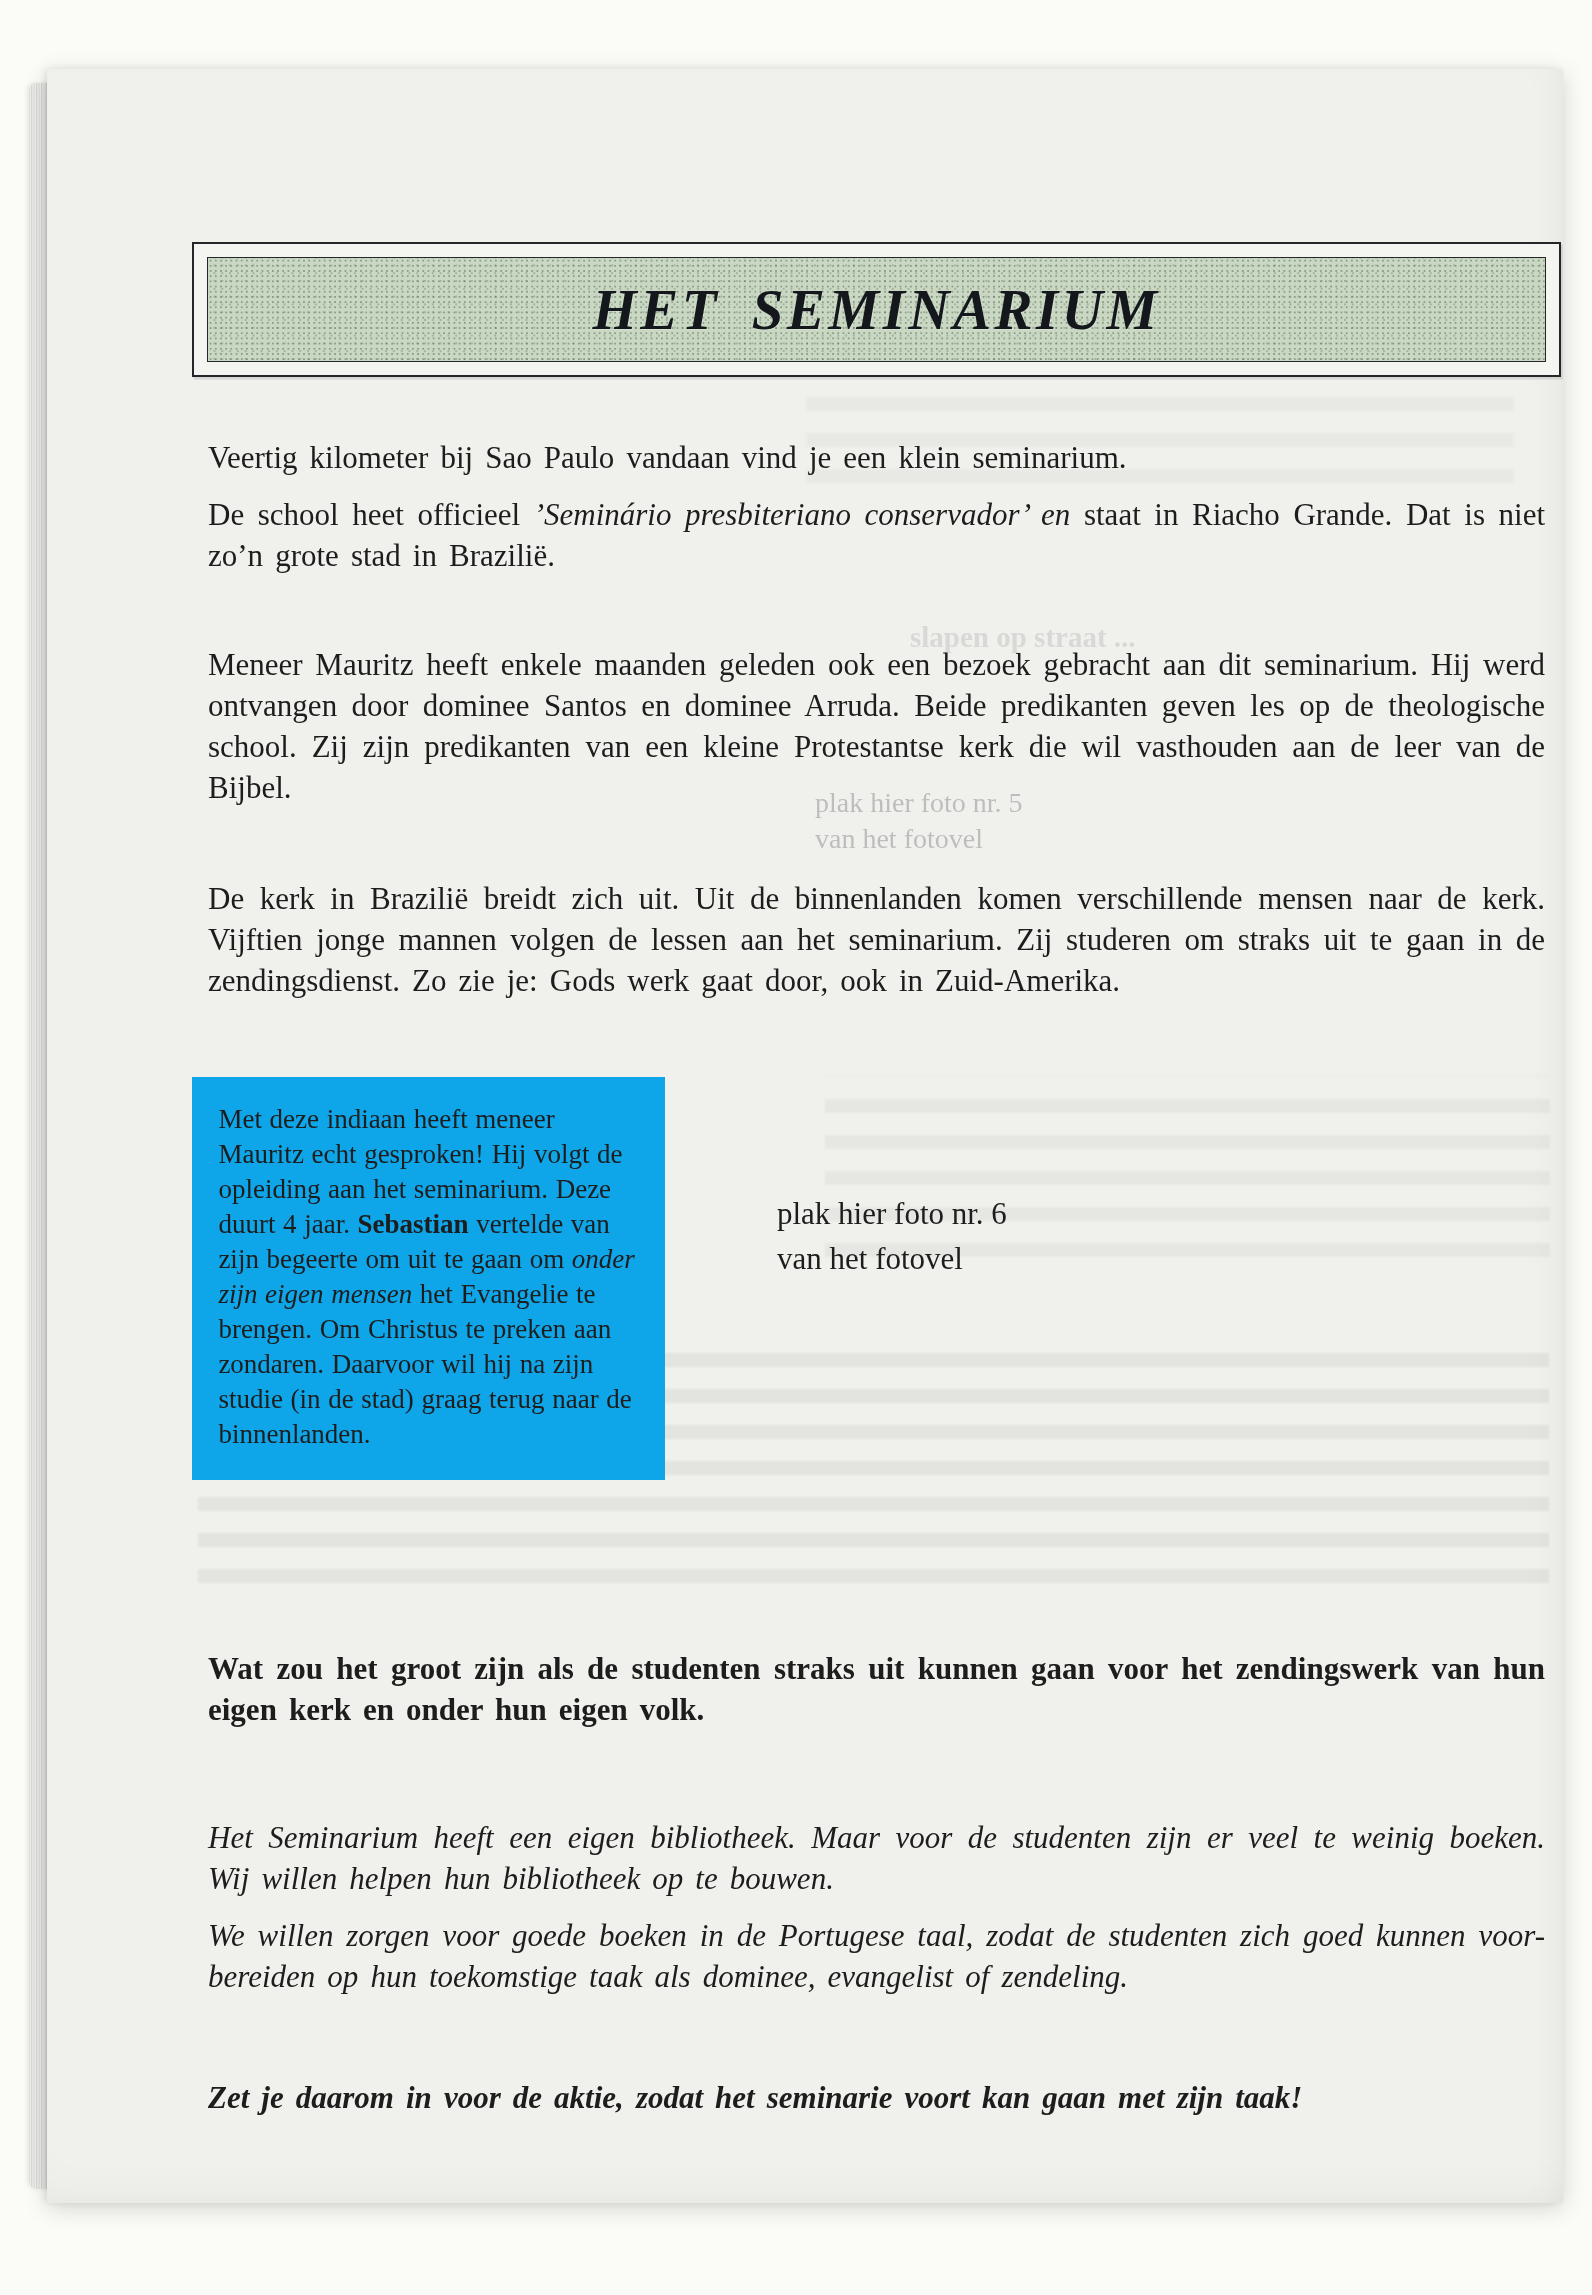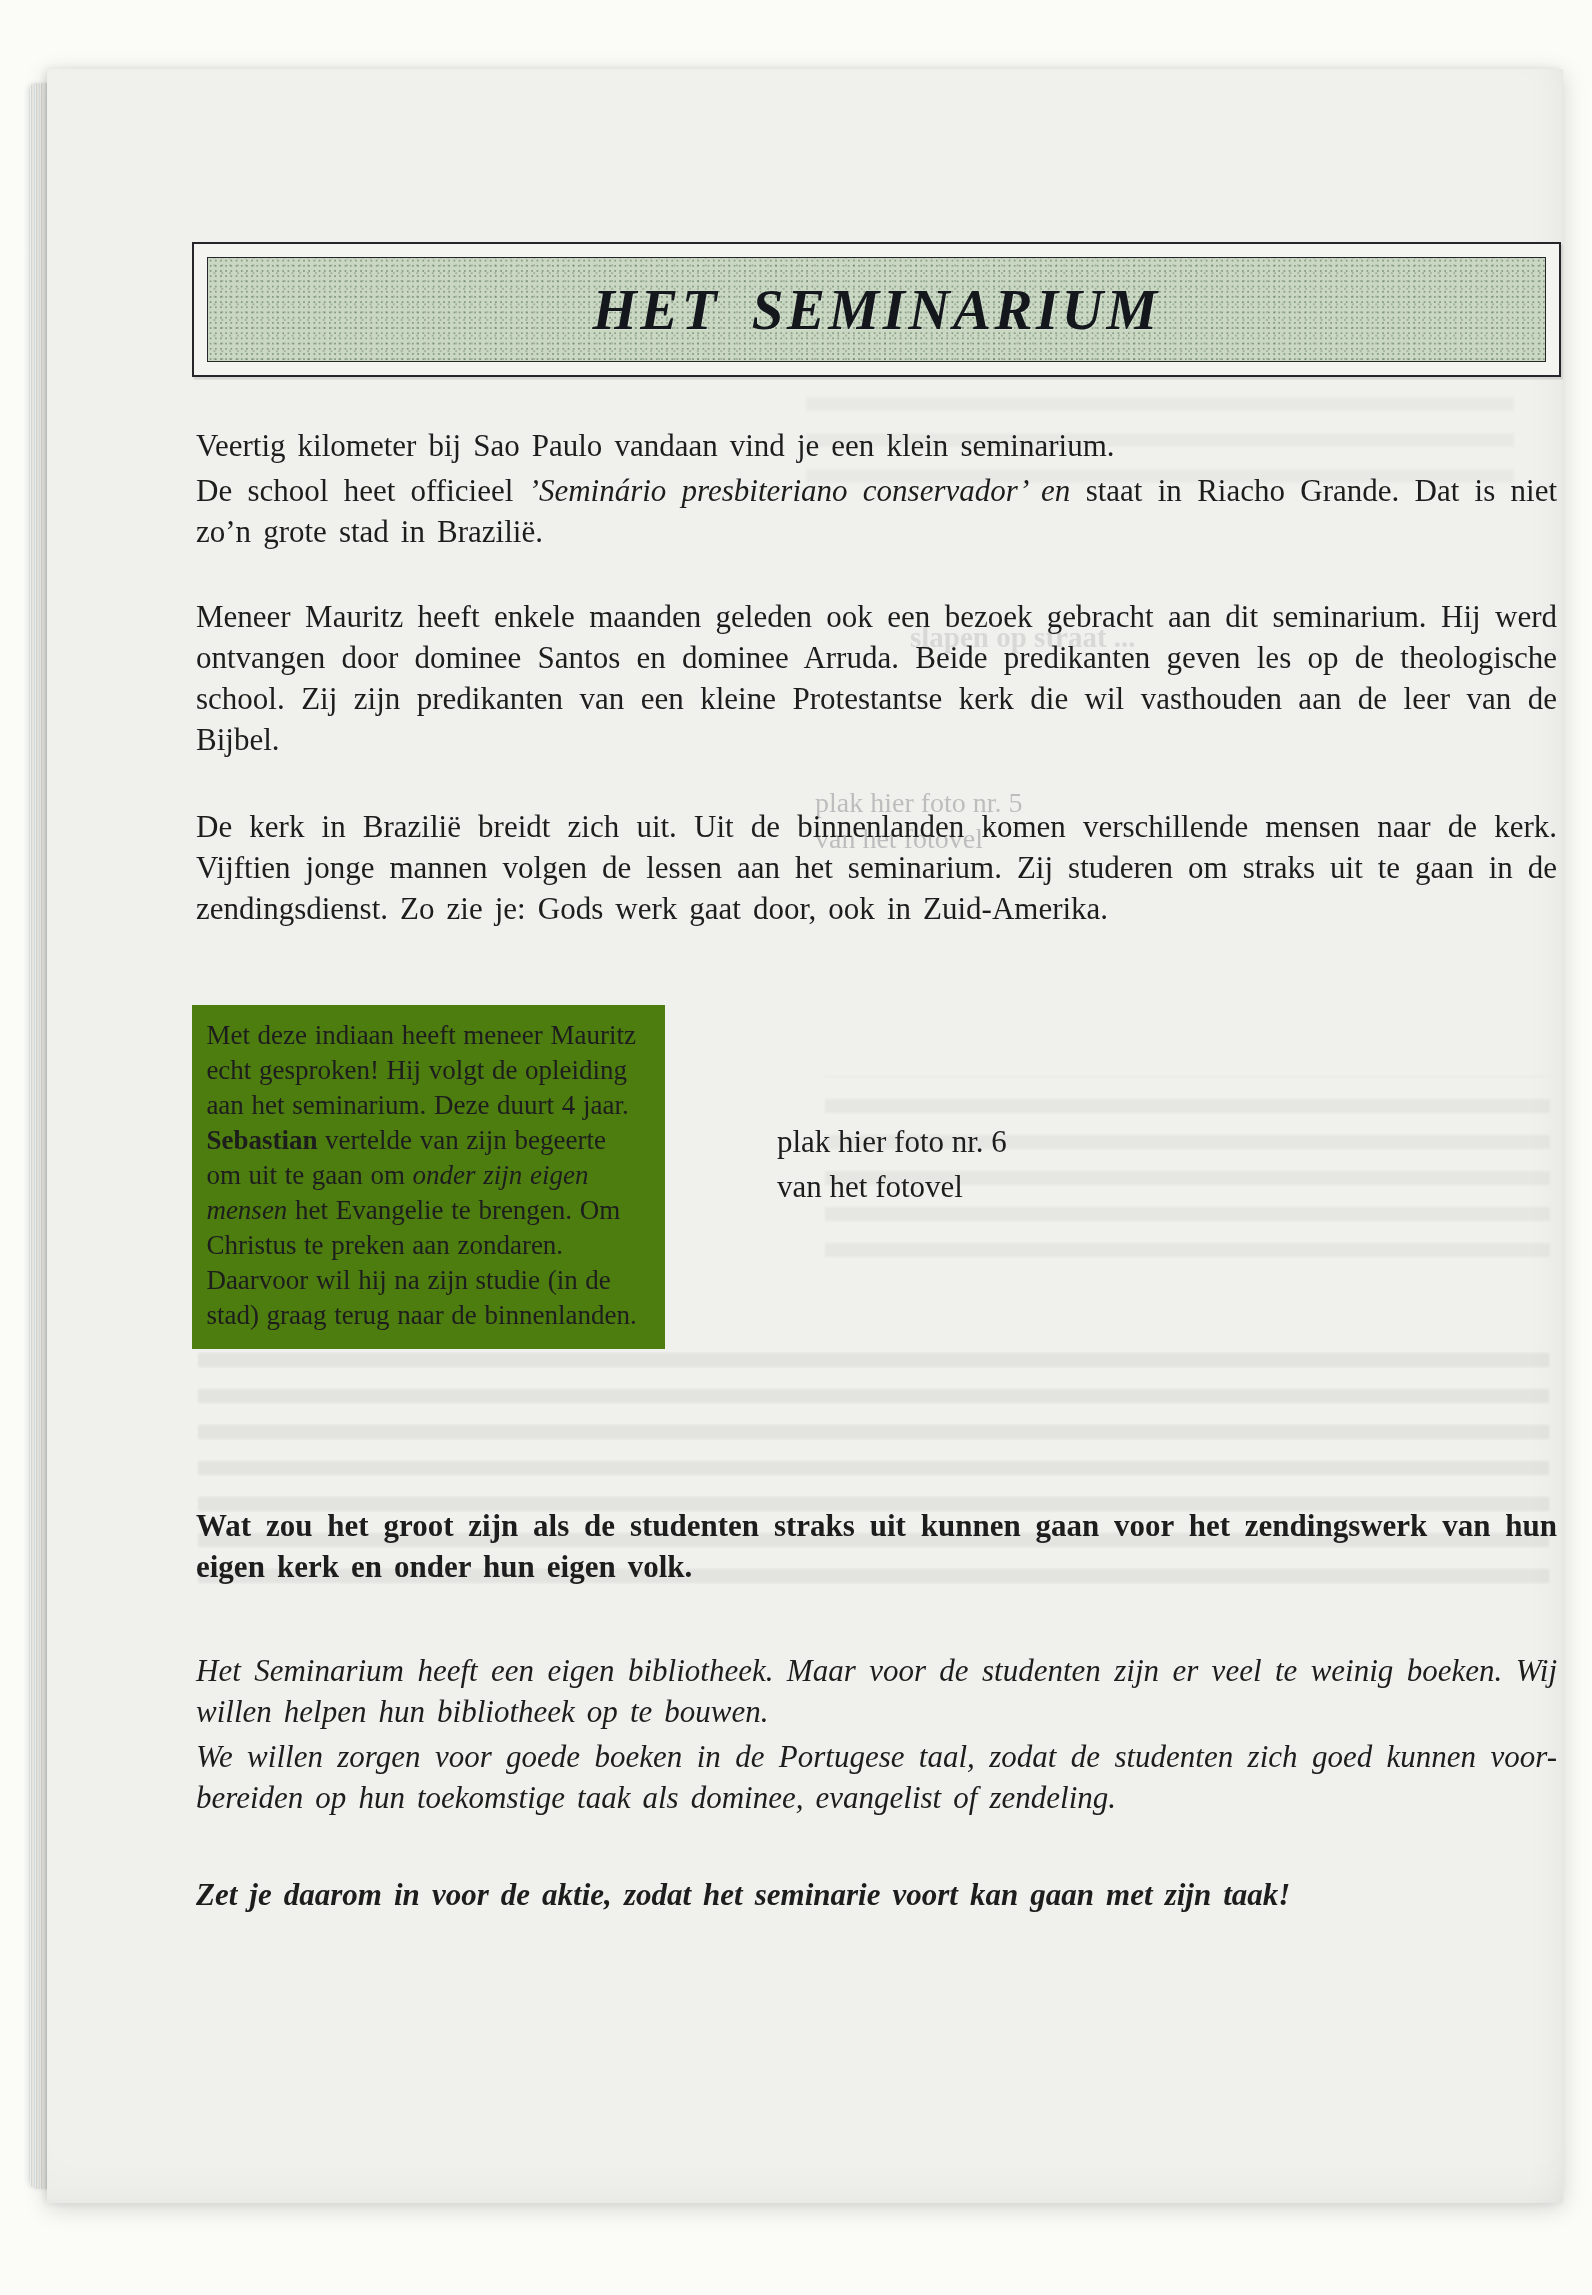--- a/index.html
+++ b/index.html
@@ -66,35 +66,35 @@
     color: #14181c;
     text-shadow: 0.9px 0.9px 0 rgba(255,255,255,0.25);
   }
 
   
   .text-area {
     position: absolute; left: 145px; top: 352px;
     width: 1369px;
   }
   .para {
-    margin: 4px;
+    margin: 16px;
     font-size: 31px;
     line-height: 41px;
     text-align: justify;
     color: #1d1d1d;
     word-spacing: 4.3px;
   }
   .para .b { font-weight: bold; }
   .para .i { font-style: italic; }
 
   .columns { display: flex; align-items: flex-start; margin-top: 76px; }
   .green-box {
     width: 473px;
     box-sizing: border-box;
-    background: #4d7c0f;
+    background: #0ea5e9;
     padding: 8.6px 14px 12px 10.4px;
   }
   .green-box .para {
     font-size: 27px;
     line-height: 35px;
     text-align: left;
     word-spacing: 0.9px;
   }
   .photo-note {
     margin-left: 112px;

